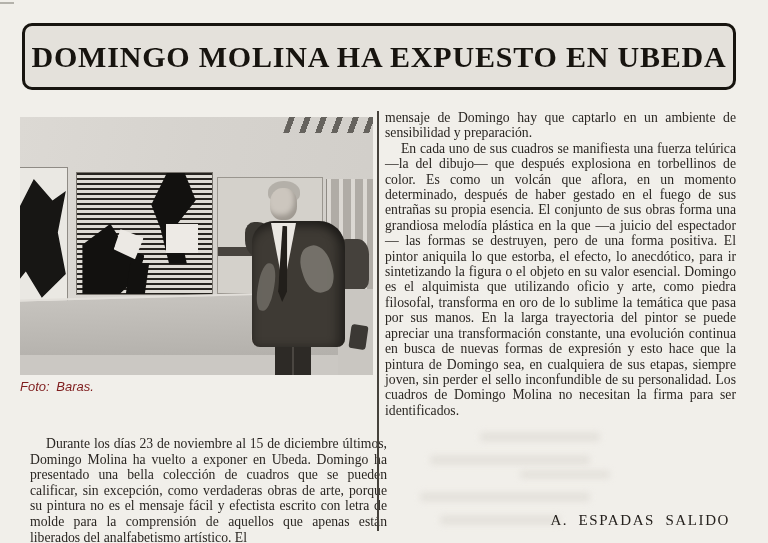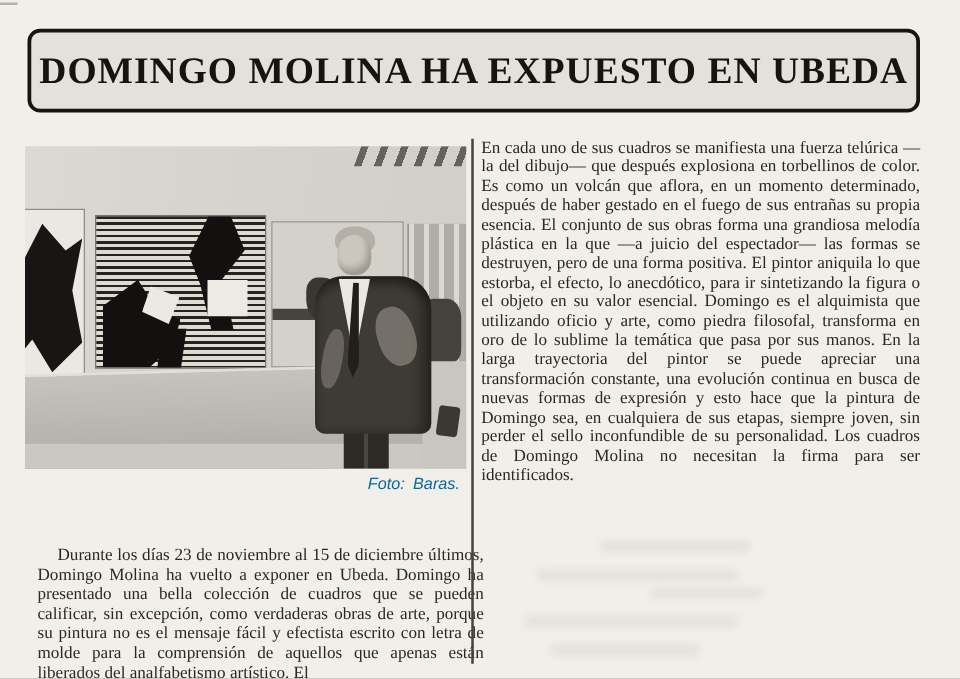--- a/index.html
+++ b/index.html
@@ -69,23 +69,23 @@
     border-radius:45%; transform:rotate(10deg); }
   .man-shirt { left:21px; top:42px; width:25px; height:52px; background:#eae7e2;
     clip-path:polygon(0 0,100% 0,60% 100%,40% 100%); }
   .man-tie { left:29px; top:45px; width:9px; height:76px; background:#221f1b;
     clip-path:polygon(25% 0,75% 0,100% 86%,50% 100%,0 86%); transform:rotate(2deg); }
   .man-hair { left:18px; top:0; width:32px; height:22px; background:#b4b0a9; border-radius:50% 50% 40% 40%; }
   .man-face { left:20px; top:7px; width:27px; height:32px; background:#ccc6be; border-radius:46% 46% 42% 42%;
     box-shadow:inset -3px -5px 5px rgba(90,85,78,.4); }
 
   
-  .caption { left:20px; top:379px; width:348px; text-align:right;
+  .caption { left:20px; top:379px; width:348px; text-align:left;
     font-family:"Liberation Sans", sans-serif; font-style:italic; font-size:13px;
-    color:#0369a1; word-spacing:3px; }
+    color:#7f1d1d; word-spacing:3px; }
 
   
   .left-para { left:18px; top:424px; width:357px; font-size:13.7px; line-height:15.6px;
     text-align:justify; text-indent:16px; margin:12px; }
   .divider { left:377px; top:111px; width:2px; height:420px; background:#46423c; }
   .right-col { left:385px; top:110px; width:351px; font-size:13.7px; line-height:15.4px; text-align:justify; }
   .right-col p { position:static; margin:0; }
   .right-col p + p { text-indent:16px;font-family:Liberation Serif, serif; }
   .byline { left:385px; top:512px; width:345px; text-align:right; font-size:15px;
     letter-spacing:1.6px; word-spacing:5px; color:#26221e; }
@@ -151,17 +151,19 @@
 
   <div class="divider"></div>
 
   <div class="ghost g1"></div>
   <div class="ghost g2"></div>
   <div class="ghost g3"></div>
   <div class="ghost g4"></div>
   <div class="ghost g5"></div>
 
   <div class="right-col">
+    <p>mensaje de Domingo hay que captarlo en un ambiente de sensibilidad y preparación.</p>
     <p>En cada uno de sus cuadros se manifiesta una fuerza telúrica —la del dibujo— que después explosiona en torbellinos de color. Es como un volcán que aflora, en un momento determinado, después de haber gestado en el fuego de sus entrañas su propia esencia. El conjunto de sus obras forma una grandiosa melodía plástica en la que —a juicio del espectador— las formas se destruyen, pero de una forma positiva. El pintor aniquila lo que estorba, el efecto, lo anecdótico, para ir sintetizando la figura o el objeto en su valor esencial. Domingo es el alquimista que utilizando oficio y arte, como piedra filosofal, transforma en oro de lo sublime la temática que pasa por sus manos. En la larga trayectoria del pintor se puede apreciar una transformación constante, una evolución continua en busca de nuevas formas de expresión y esto hace que la pintura de Domingo sea, en cualquiera de sus etapas, siempre joven, sin perder el sello inconfundible de su personalidad. Los cuadros de Domingo Molina no necesitan la firma para ser identificados.</p>
   </div>
 
+  <div class="byline">A. ESPADAS SALIDO</div>
 
 </div>
 
 </body></html>

